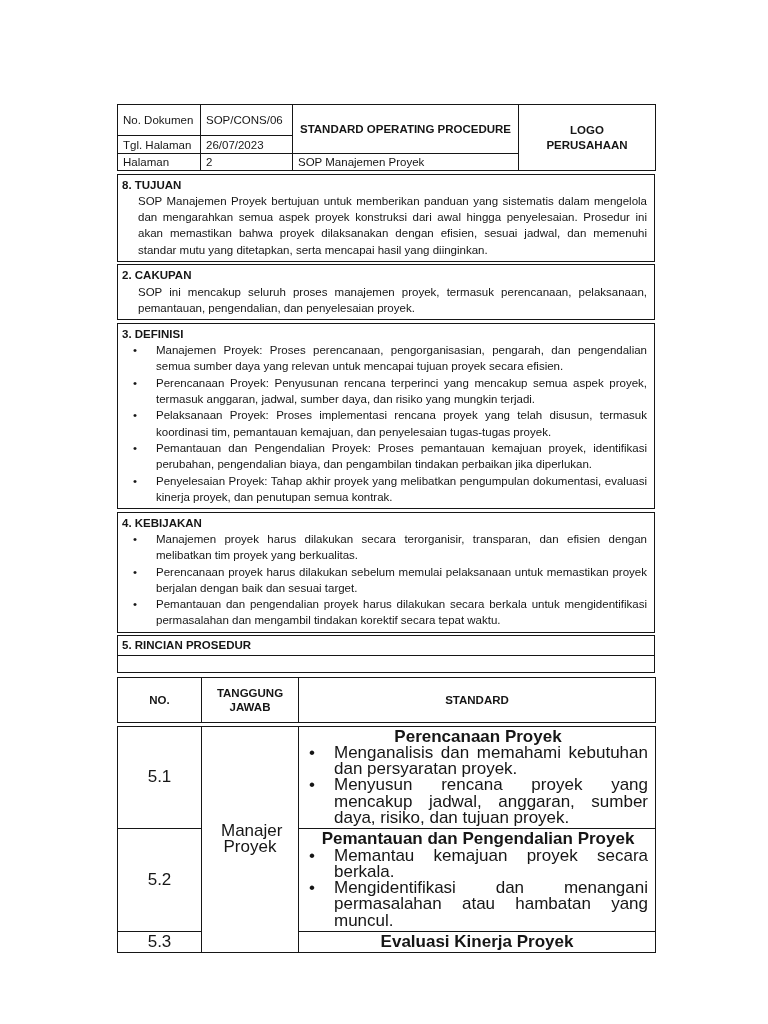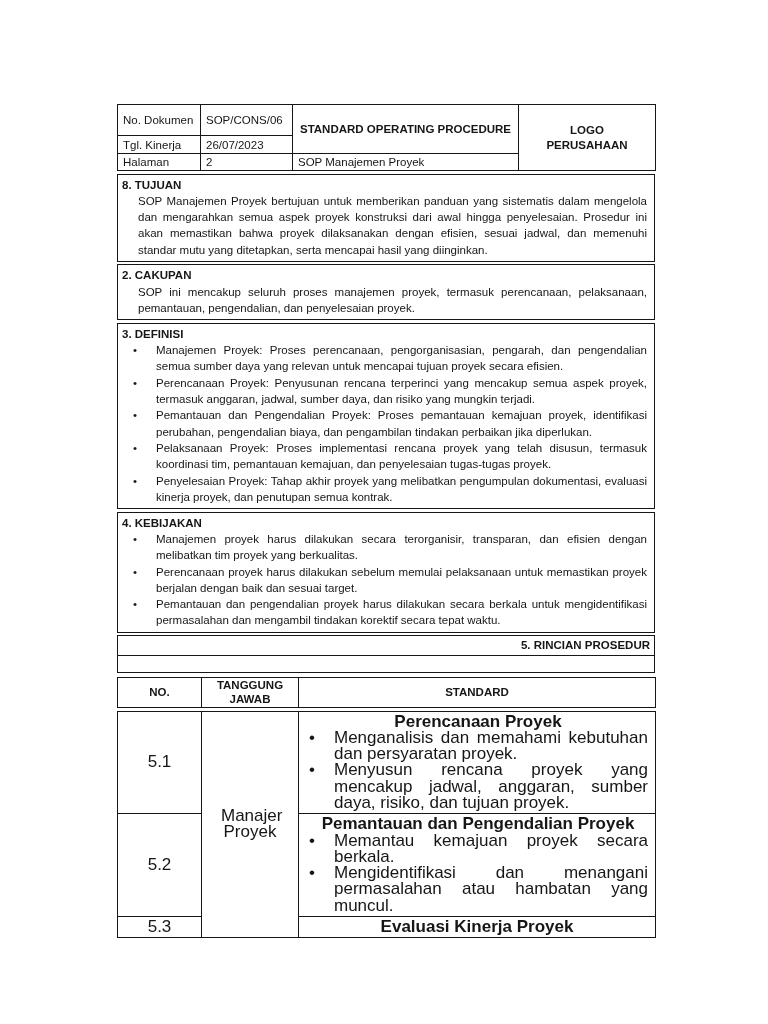--- a/index.html
+++ b/index.html
@@ -36,34 +36,34 @@
     margin-top: 2.5px;
     padding: 2px 6px 3px 4px;
     line-height: 16.3px;
   }
   .box .h { font-weight: bold; }
   .box p  { margin: 0 1px 0 16px; text-align: justify; }
   ul.blist { list-style: none; margin: 0 1px 0 8px; padding: 0; }
   ul.blist li { position: relative; padding-left: 26px; text-align: justify; }
   ul.blist li::before { content: "\2022"; position: absolute; left: 3px; top: 0; }
 
-  .box5 { border: 1.5px solid #161616; margin-top: 2.5px; text-align: right; }
+  .box5 { border: 1.5px solid #161616; margin-top: 2.5px; }
   .box5 .h { font-weight: bold; padding: 1px 4px; line-height: 16.3px; }
   .box5 .empty { border-top: 1.5px solid #161616; height: 17px; }
 
   
   .ptable { margin-top: 4px; }
   .ptable th {
     font-size: 11.5px; font-weight: bold; text-align: center;
     height: 30px; line-height: 14px; vertical-align: middle; padding: 0;
   }
   .pc1 { width: 84px; }
   .pc2 { width: 97px; }
   .pc3 { width: 357px; }
-  .th-resp .wrapb { width: 80px; margin: 0 auto; }
+  .th-resp .wrapb { width: 80px; margin: 8px auto; }
 
   .pbody { margin-top: 3px; }
   .pbody td { font-size: 17px; line-height: 16.3px; margin-top: 8px; }
   .row-51 { height: 87px; }
   .row-52 { height: 74px; }
   .row-53 { height: 21px; }
   .no-cell   { text-align: center; vertical-align: middle; }
   .resp-cell { text-align: center; vertical-align: middle; }
   .resp-cell .wrapn { width: 58px; margin: 0 auto; line-height: 16.5px; }
   .act-cell  { vertical-align: top; padding: 2px 6px 2px 8px; }
@@ -83,21 +83,21 @@
       <tbody>
           <tr class="r1">
         <td class="c1">No. Dokumen</td>
         <td class="c2">SOP/CONS/06</td>
         <td class="c3 title-cell" rowspan="2">STANDARD OPERATING PROCEDURE</td>
         <td class="c4 logo-cell" rowspan="3">
           <div class="wrapb">LOGO PERUSAHAAN</div>
         </td>
       </tr>
       <tr class="r2">
-        <td class="c1">Tgl. Kinerja</td>
+        <td class="c1">Tgl. Halaman</td>
         <td class="c2">26/07/2023</td>
       </tr>
       <tr class="r3">
         <td class="c1">Halaman</td>
         <td class="c2">2</td>
         <td class="c3 subtitle-cell">SOP Manajemen Proyek</td>
       </tr>
     </tbody>
       </table>
 
@@ -109,22 +109,22 @@
     <div class="box">
       <div class="h">2. CAKUPAN</div>
       <p>SOP ini mencakup seluruh proses manajemen proyek, termasuk perencanaan, pelaksanaan, pemantauan, pengendalian, dan penyelesaian proyek.</p>
     </div>
 
     <div class="box">
       <div class="h">3. DEFINISI</div>
       <ul class="blist">
         <li>Manajemen Proyek: Proses perencanaan, pengorganisasian, pengarah, dan pengendalian semua sumber daya yang relevan untuk mencapai tujuan proyek secara efisien.</li>
         <li>Perencanaan Proyek: Penyusunan rencana terperinci yang mencakup semua aspek proyek, termasuk anggaran, jadwal, sumber daya, dan risiko yang mungkin terjadi.</li>
+        <li>Pelaksanaan Proyek: Proses implementasi rencana proyek yang telah disusun, termasuk koordinasi tim, pemantauan kemajuan, dan penyelesaian tugas-tugas proyek.</li>
         <li>Pemantauan dan Pengendalian Proyek: Proses pemantauan kemajuan proyek, identifikasi perubahan, pengendalian biaya, dan pengambilan tindakan perbaikan jika diperlukan.</li>
-        <li>Pelaksanaan Proyek: Proses implementasi rencana proyek yang telah disusun, termasuk koordinasi tim, pemantauan kemajuan, dan penyelesaian tugas-tugas proyek.</li>
         <li>Penyelesaian Proyek: Tahap akhir proyek yang melibatkan pengumpulan dokumentasi, evaluasi kinerja proyek, dan penutupan semua kontrak.</li>
       </ul>
     </div>
 
     <div class="box">
       <div class="h">4. KEBIJAKAN</div>
       <ul class="blist">
         <li>Manajemen proyek harus dilakukan secara terorganisir, transparan, dan efisien dengan melibatkan tim proyek yang berkualitas.</li>
         <li>Perencanaan proyek harus dilakukan sebelum memulai pelaksanaan untuk memastikan proyek berjalan dengan baik dan sesuai target.</li>
         <li>Pemantauan dan pengendalian proyek harus dilakukan secara berkala untuk mengidentifikasi permasalahan dan mengambil tindakan korektif secara tepat waktu.</li>

